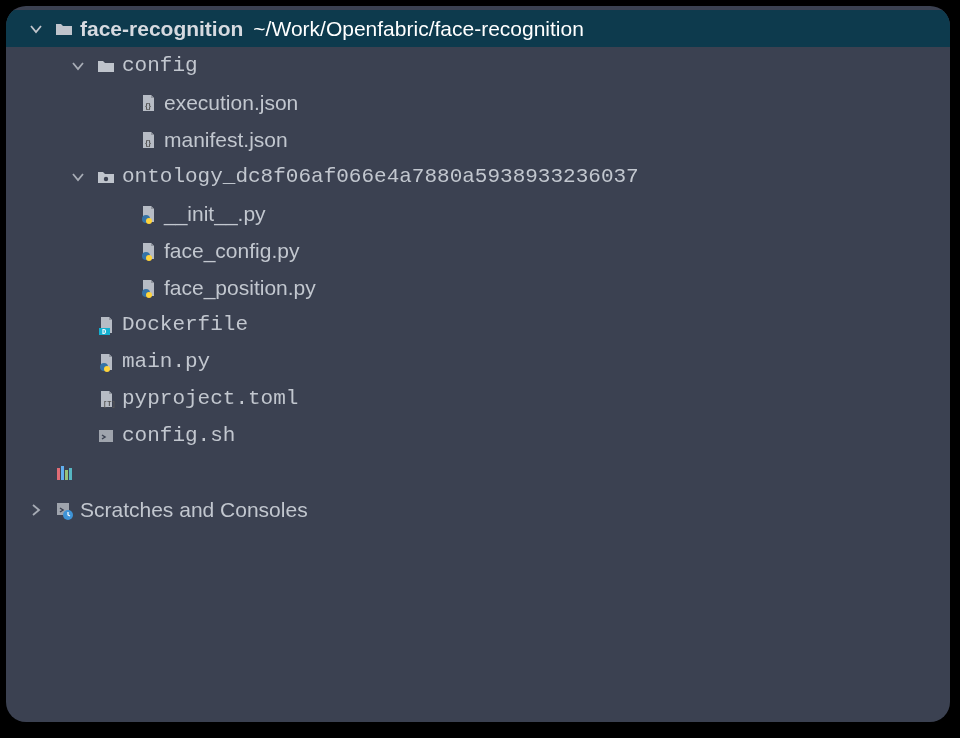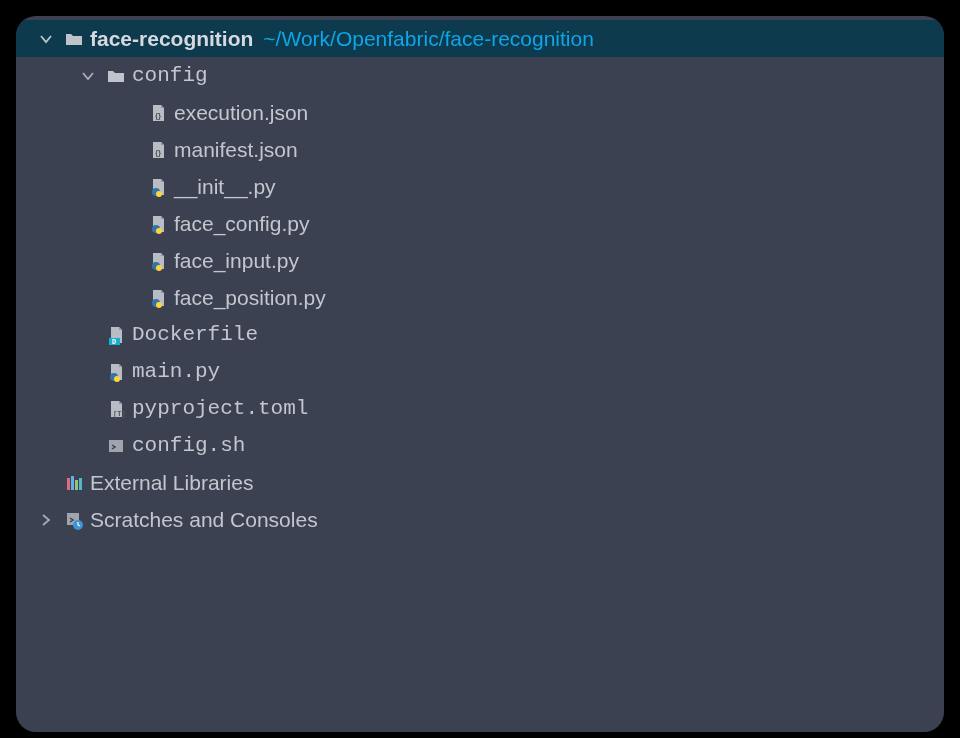--- a/index.html
+++ b/index.html
@@ -11,21 +11,21 @@
     background: #000;
     display: flex;
     align-items: flex-start;
     justify-content: flex-start;
     width: 960px;
     height: 738px;
     font-family: "Segoe UI", "Helvetica Neue", Arial, sans-serif;
     font-size: 21px;
   }
   .panel {
-    margin: 16px;
+    margin: 6px;
     width: 944px;
     height: 716px;
     background: #3b4151;
     border-radius: 20px;
     padding-top: 4px;
     overflow: hidden;
   }
   .tree-row {
     display: flex;
     align-items: center;
@@ -62,21 +62,21 @@
   .icon svg { display: block; }
   .label {
     color: #c2c7cf;
     font-weight: 400;
   }
   .label.bold {
     color: #d6dae0;
     font-weight: 700;
   }
   .path {
-    color: #0ea5e9;
+    color: #ffffff;
     margin-left: 10px;
     font-weight: 400;
   }
 </style>
 </head>
 <body>
 
 <div class="panel">
 
   <div class="tree-row selected indent-0">
@@ -125,20 +125,34 @@
     <span class="icon">
       <svg width="20" height="20" viewBox="0 0 20 20">
         <path d="M5 2 L13 2 L16 5 L16 18 L5 18 Z" fill="#b7bcc5"></path>
         <path d="M13 2 L13 5 L16 5 Z" fill="#8f949d"></path>
         <text x="10" y="15" font-size="8" fill="#555" text-anchor="middle" font-weight="bold">{}</text>
       </svg>
     </span>
     <span class="label">manifest.json</span>
   </div>
 
+  <div class="tree-row indent-1">
+    <span class="arrow">
+      <svg width="16" height="16" viewBox="0 0 16 16">
+          <path d="M3 5 L8 11 L13 5" stroke="#a7acb5" stroke-width="1.8" fill="none"></path>
+        </svg>
+    </span>
+    <span class="icon">
+      <svg width="20" height="20" viewBox="0 0 20 20">
+        <path d="M2 5 L7 5 L9 7 L18 7 L18 16 L2 16 Z" fill="#bfc4cc"></path>
+        <circle cx="10" cy="12" r="2.2" fill="#3b4151"></circle>
+      </svg>
+    </span>
+    <span class="label">ontology_dc8f06af066e4a7880a5938933236037</span>
+  </div>
 
   <div class="tree-row indent-2">
     <span class="noarrow"></span>
     <span class="icon">
       <svg width="20" height="20" viewBox="0 0 20 20">
         <path d="M5 2 L13 2 L16 5 L16 18 L5 18 Z" fill="#b7bcc5"></path>
         <path d="M13 2 L13 5 L16 5 Z" fill="#8f949d"></path>
         <circle cx="8" cy="15" r="4" fill="#3573a6"></circle>
         <circle cx="11" cy="17" r="3" fill="#ffd43b"></circle>
       </svg>
@@ -152,32 +166,20 @@
       <svg width="20" height="20" viewBox="0 0 20 20">
         <path d="M5 2 L13 2 L16 5 L16 18 L5 18 Z" fill="#b7bcc5"></path>
         <path d="M13 2 L13 5 L16 5 Z" fill="#8f949d"></path>
         <circle cx="8" cy="15" r="4" fill="#3573a6"></circle>
         <circle cx="11" cy="17" r="3" fill="#ffd43b"></circle>
       </svg>
     </span>
     <span class="label">face_config.py</span>
   </div>
 
-  <div class="tree-row indent-2">
-    <span class="noarrow"></span>
-    <span class="icon">
-      <svg width="20" height="20" viewBox="0 0 20 20">
-        <path d="M5 2 L13 2 L16 5 L16 18 L5 18 Z" fill="#b7bcc5"></path>
-        <path d="M13 2 L13 5 L16 5 Z" fill="#8f949d"></path>
-        <circle cx="8" cy="15" r="4" fill="#3573a6"></circle>
-        <circle cx="11" cy="17" r="3" fill="#ffd43b"></circle>
-      </svg>
-    </span>
-    <span class="label">face_input.py</span>
-  </div>
 
 
   <div class="tree-row indent-2">
     <span class="noarrow"></span>
     <span class="icon">
       <svg width="20" height="20" viewBox="0 0 20 20">
         <path d="M5 2 L13 2 L16 5 L16 18 L5 18 Z" fill="#b7bcc5"></path>
         <path d="M13 2 L13 5 L16 5 Z" fill="#8f949d"></path>
         <circle cx="8" cy="15" r="4" fill="#3573a6"></circle>
         <circle cx="11" cy="17" r="3" fill="#ffd43b"></circle>
@@ -239,21 +241,20 @@
   <div class="tree-row indent-0">
     <span class="noarrow"></span>
     <span class="icon">
       <svg width="20" height="20" viewBox="0 0 20 20">
         <rect x="3" y="5" width="3" height="12" fill="#e06c75"></rect>
         <rect x="7" y="3" width="3" height="14" fill="#61afef"></rect>
         <rect x="11" y="7" width="3" height="10" fill="#98c379"></rect>
         <rect x="15" y="5" width="3" height="12" fill="#56b6c2"></rect>
       </svg>
     </span>
-    <span class="label">External Libraries</span>
   </div>
 
   <div class="tree-row indent-0">
     <span class="arrow">
       <svg width="16" height="16" viewBox="0 0 16 16">
           <path d="M5 3 L11 8 L5 13" stroke="#a7acb5" stroke-width="1.8" fill="none"></path>
         </svg>
     </span>
     <span class="icon">
       <svg width="20" height="20" viewBox="0 0 20 20">

